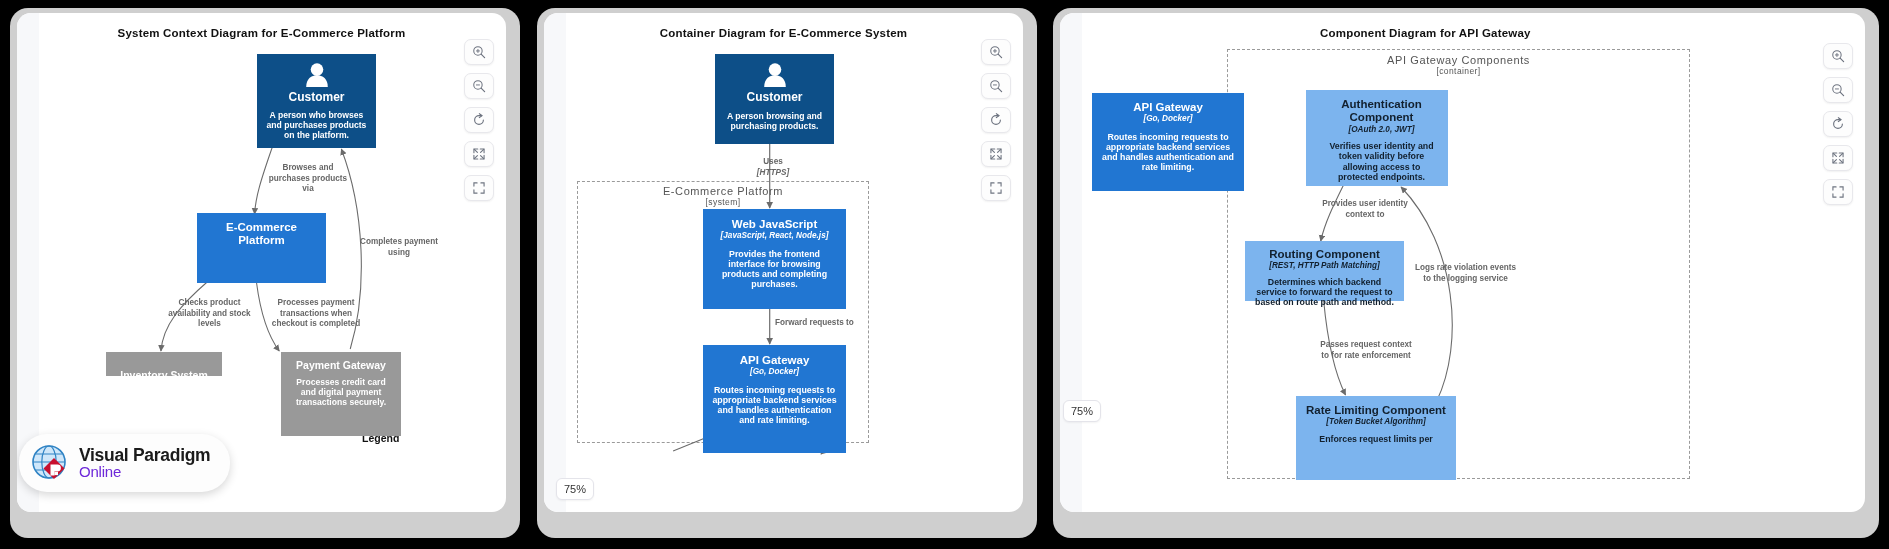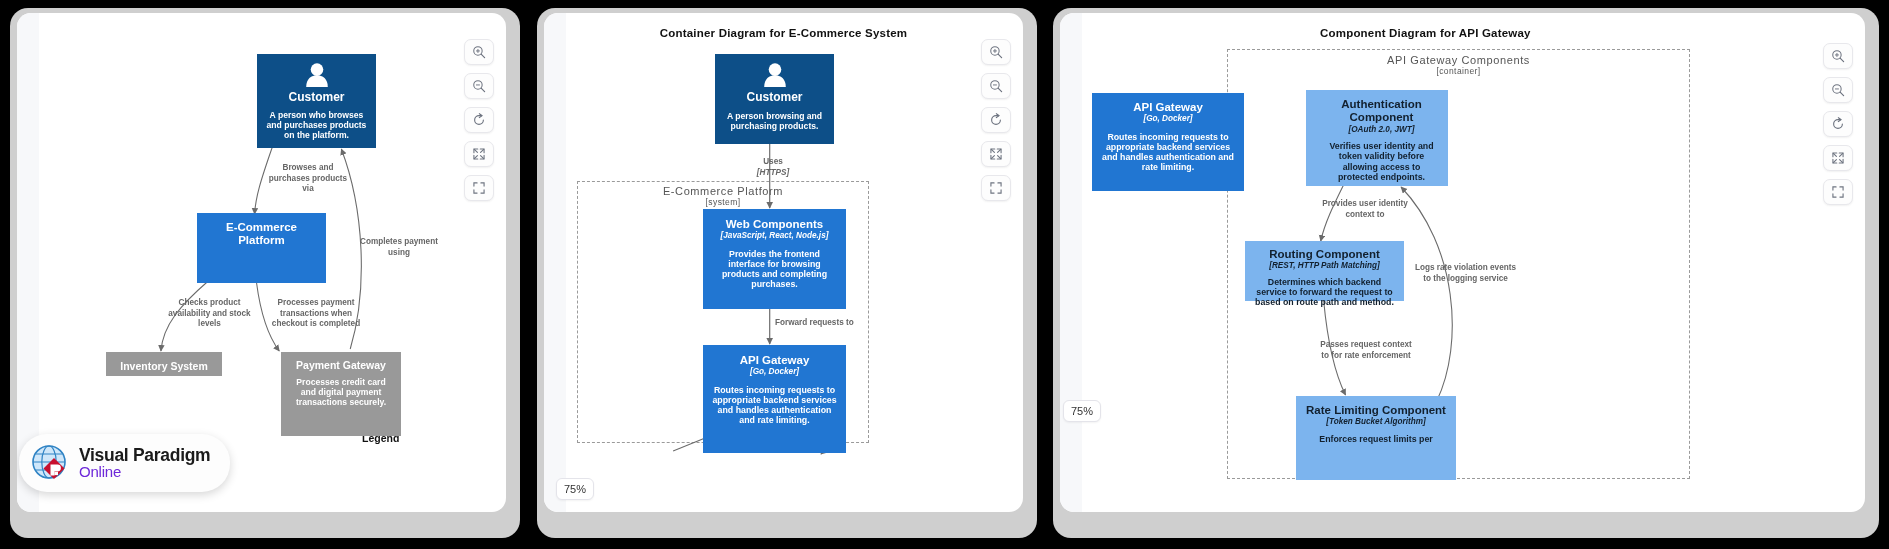--- a/index.html
+++ b/index.html
@@ -154,20 +154,21 @@
 </head>
 <body>
 
 <div class="stage">
 
   <div class="card" style="left:10px; width:510px;">
     <div class="card-inner">
       <div class="card-gutter"></div>
       <div class="canvas">
 
+        <div class="diagram-title">System Context Diagram for E-Commerce Platform</div>
 
         <svg class="links" viewBox="0 0 496 499" preserveAspectRatio="none">
           <defs>
             <marker id="ah1" markerWidth="7" markerHeight="7" refX="5.4" refY="3" orient="auto">
               <path d="M0,0 L6,3 L0,6 z" fill="#6b6b6b"></path>
             </marker>
           </defs>
 
           <path d="M259,134 C247,168 242,184 241,201" stroke="#6b6b6b" stroke-width="1.1" fill="none" marker-end="url(#ah1)"></path>
 
@@ -184,21 +185,21 @@
             <path d="M3.2 25 C3.2 16.8 8.3 13.3 14 13.3 C19.7 13.3 24.8 16.8 24.8 25 Z" fill="#ffffff"></path>
           </svg>
           <span class="nm" style="font-size:12px;">Customer</span>
           <span class="desc" style="font-size:8.6px; margin-top:6px;">A person who browses and purchases products on the platform.</span>
         </div>
 
         <div class="node n-system" style="left:180px; top:200px; width:129px; height:70px;">
           <span class="nm" style="font-size:11.5px; margin-top:2px;">E-Commerce Platform</span>
         </div>
 
-        <div class="node n-external" style="left:89px; top:339px; width:116px; height:24px; padding-top:8px;">
+        <div class="node n-external" style="left:89px; top:339px; width:116px; height:24px; padding-top:17px;">
           <span class="nm" style="font-size:10.5px;">Inventory System</span>
         </div>
 
         <div class="node n-external" style="left:264px; top:339px; width:120px; height:84px;">
           <span class="nm" style="font-size:10.5px; margin-top:1px;">Payment Gateway</span>
           <span class="desc" style="font-size:8.6px; margin-top:7px;">Processes credit card and digital payment transactions securely.</span>
         </div>
 
         <div class="edge-label" style="left:246px; top:150px; width:90px;">
           <span>Browses and purchases products via</span>
@@ -312,21 +313,21 @@
         <div class="node n-person" style="left:171px; top:41px; width:119px; height:90px;">
           <svg class="person-icon" width="28" height="26" viewBox="0 0 28 26">
             <circle cx="14" cy="7.6" r="6.3" fill="#ffffff"></circle>
             <path d="M3.2 25 C3.2 16.8 8.3 13.3 14 13.3 C19.7 13.3 24.8 16.8 24.8 25 Z" fill="#ffffff"></path>
           </svg>
           <span class="nm" style="font-size:12px;">Customer</span>
           <span class="desc" style="font-size:8.6px; margin-top:7px;">A person browsing and purchasing products.</span>
         </div>
 
         <div class="node n-system" style="left:159px; top:196px; width:143px; height:100px;">
-          <span class="nm" style="font-size:11.5px; margin-top:3px;">Web Components</span>
+          <span class="nm" style="font-size:11.5px; margin-top:3px;">Web JavaScript</span>
           <span class="tech" style="font-size:8.2px;">[JavaScript, React, Node.js]</span>
           <span class="desc" style="font-size:8.8px; margin-top:8px;">Provides the frontend interface for browsing products and completing purchases.</span>
         </div>
 
         <div class="node n-system" style="left:159px; top:332px; width:143px; height:108px;">
           <span class="nm" style="font-size:11.5px; margin-top:3px;">API Gateway</span>
           <span class="tech" style="font-size:8.2px;">[Go, Docker]</span>
           <span class="desc" style="font-size:8.8px; margin-top:8px;">Routes incoming requests to appropriate backend services and handles authentication and rate limiting.</span>
         </div>
 

